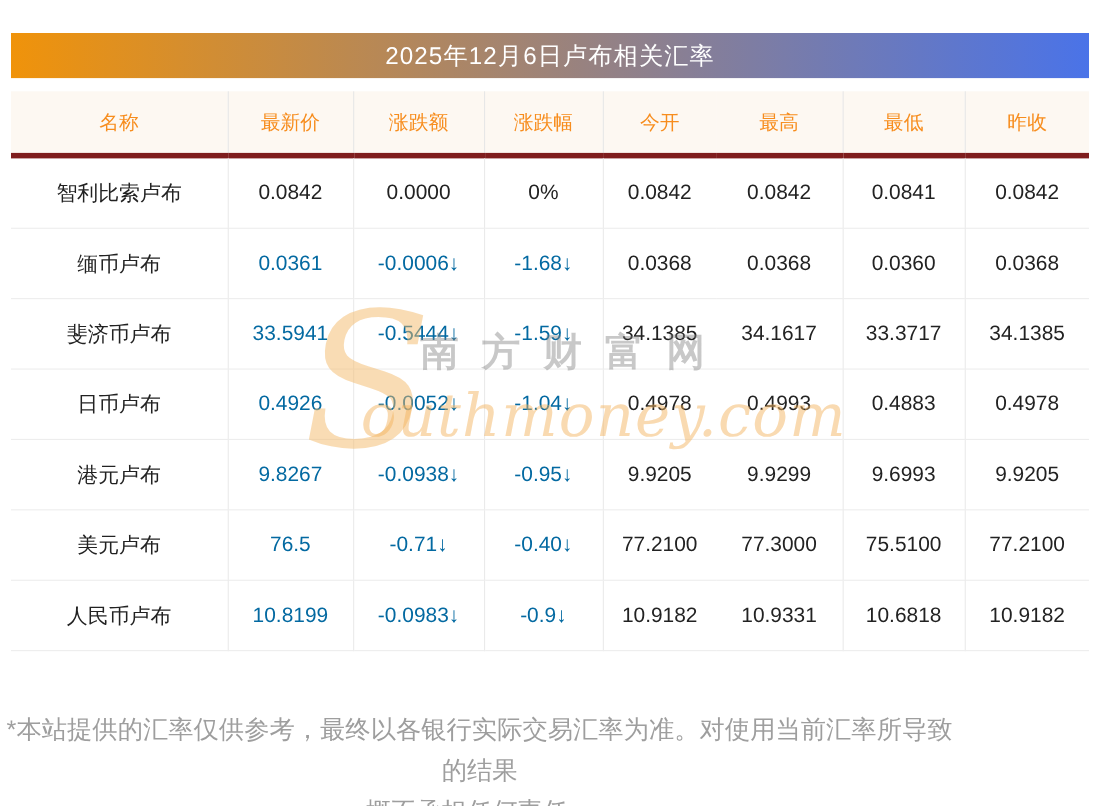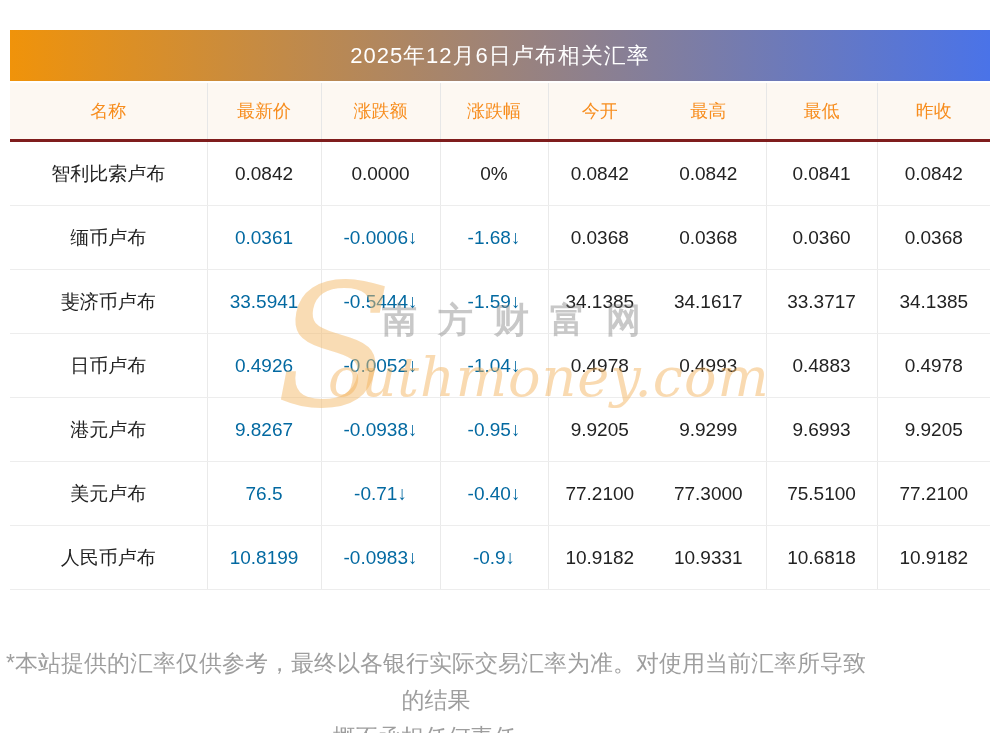--- a/index.html
+++ b/index.html
@@ -2,33 +2,33 @@
 <html><head>
 <meta charset="utf-8">
 <style>
   html,body{margin:0;padding:0;}
   body{
     width:1000px;height:733px;position:relative;background:#ffffff;
     font-family:"Liberation Sans","DejaVu Sans",sans-serif;
     overflow:hidden;
   }
   .title-bar{
-    position:absolute;left:10px;top:30px;width:980px;height:51px;
+    position:absolute;left:10px;top:30px;width:980px;height:41px;
     background:linear-gradient(90deg,#f0930a 0%,#4a73e8 100%);
     display:flex;align-items:center;justify-content:center;
     color:#ffffff;font-size:22px;letter-spacing:1px;
   }
   table.rates{
     position:absolute;left:10px;top:83px;width:980px;
     border-collapse:collapse;table-layout:fixed;
   }
   table.rates th{
     height:54px;background:#fdf8f2;color:#f78d1e;
     font-size:18px;font-weight:normal;text-align:center;
-    border-right:1px solid #e7e7e7;border-bottom:3px solid #7f1d1d;
+    border-right:1px solid #e7e7e7;border-bottom:5px solid #7f1d1d;
   }
   table.rates td{
     height:61px;font-size:19px;color:#222222;text-align:center;
     border-right:1px solid #eaeaea;border-bottom:1px solid #ededed;
     background:transparent;
   }
   table.rates th.nbr, table.rates td.nbr{border-right:none;}
   table.rates td.green{color:#0369a1;}
   
   .watermark{position:absolute;left:0;top:0;width:1000px;height:733px;pointer-events:none;}

